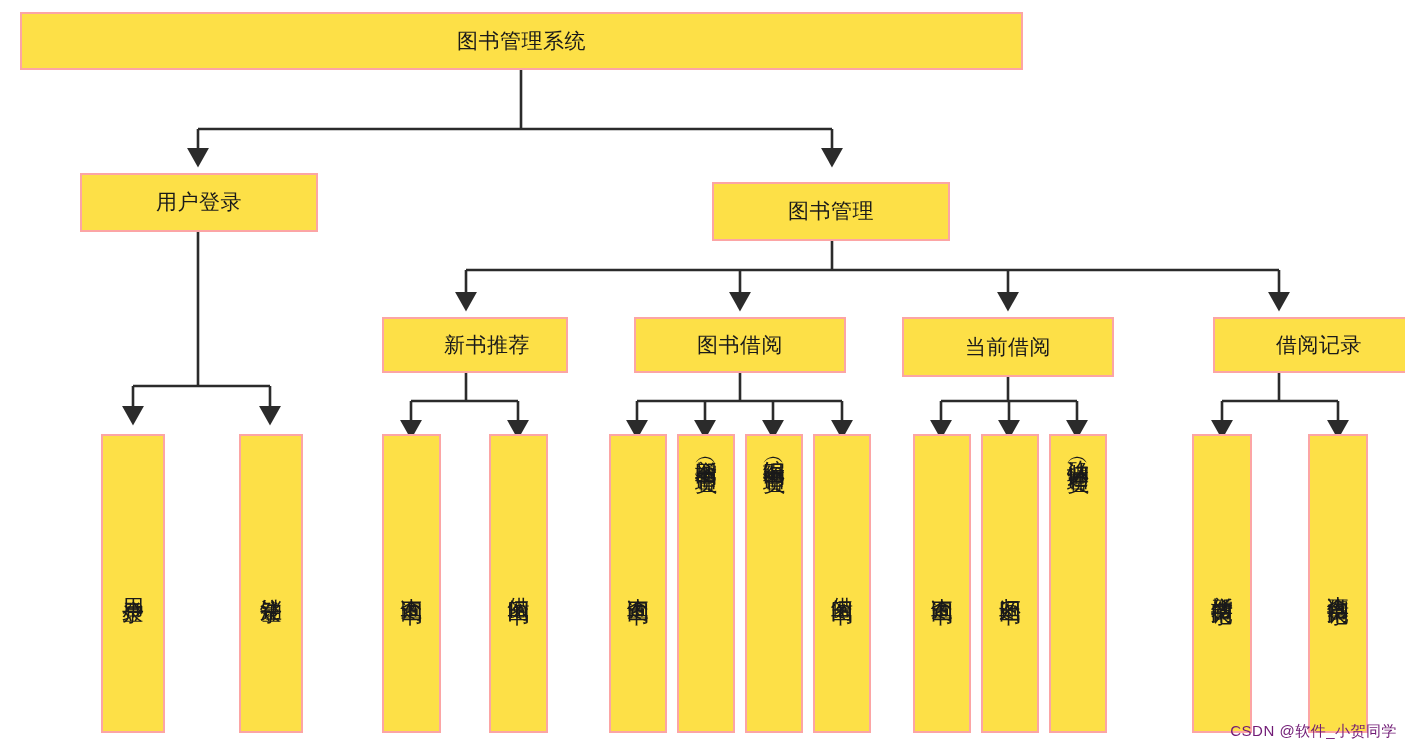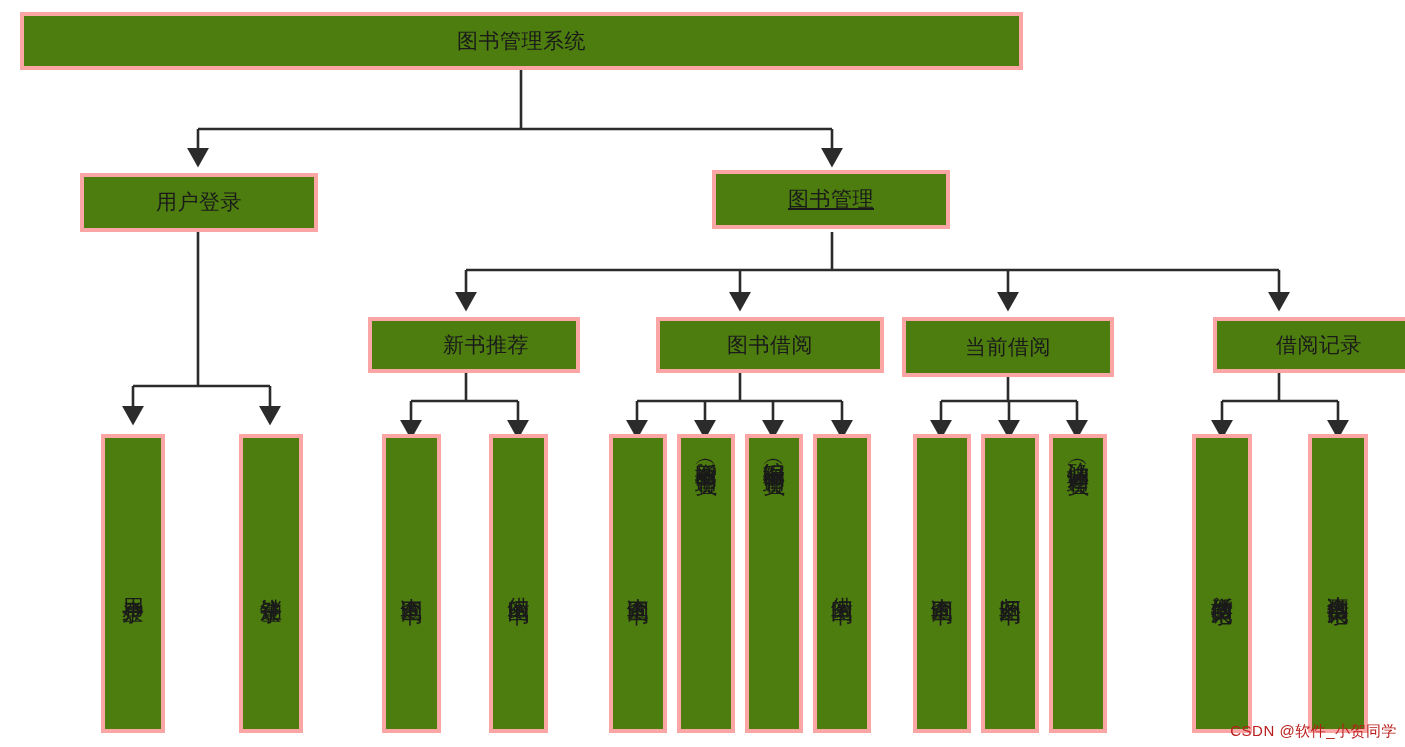--- a/index.html
+++ b/index.html
@@ -22,22 +22,22 @@
     position: absolute;
     left: 0;
     top: 0;
     width: 1405px;
     height: 747px;
     pointer-events: none;
   }
   .node {
     position: absolute;
     box-sizing: border-box;
-    background: #4d7c0f;
-    border: 4px solid #fca5a5;
+    background: #fde047;
+    border: 2px solid #fca5a5;
     display: flex;
     align-items: center;
     justify-content: center;
     color: #1a1a1a;
     z-index: 2;
   }
   .node .label {
     display: block;
     text-align: center;
     line-height: 1.08;
@@ -64,21 +64,21 @@
   }
   .node.vertical.top-v {
     align-items: flex-start;
     padding-top: 6px;
   }
   #watermark {
     position: absolute;
     right: 8px;
     bottom: 6px;
     font-size: 15px;
-    color: #b91c1c;
+    color: #701a75;
     white-space: nowrap;
     z-index: 3;
     letter-spacing: 0.5px;
   }
 </style>
 </head>
 <body>
 
 <div id="diagram-root">
 
@@ -133,29 +133,29 @@
   </svg>
 
   <div class="node horizontal" style="left:20px; top:12px; width:1003px; height:58px;">
     <span class="label">图书管理系统</span>
   </div>
 
   <div class="node horizontal" style="left:80px; top:173px; width:238px; height:59px;">
     <span class="label">用户登录</span>
   </div>
 
-  <div class="node horizontal" style="left:712px; top:170px; width:238px; height:59px;text-decoration:underline;">
+  <div class="node horizontal" style="left:712px; top:182px; width:238px; height:59px;">
     <span class="label">图书管理</span>
   </div>
 
-  <div class="node horizontal" style="left:368px; top:317px; width:212px; height:56px;padding-left:24px;">
+  <div class="node horizontal" style="left:382px; top:317px; width:186px; height:56px;padding-left:24px;">
     <span class="label">新书推荐</span>
   </div>
 
-  <div class="node horizontal" style="left:656px; top:317px; width:228px; height:56px;">
+  <div class="node horizontal" style="left:634px; top:317px; width:212px; height:56px;">
     <span class="label">图书借阅</span>
   </div>
 
   <div class="node horizontal" style="left:902px; top:317px; width:212px; height:60px;">
     <span class="label">当前借阅</span>
   </div>
 
   <div class="node horizontal" style="left:1173px; top:317px; width:212px; height:56px;margin-left:40px;">
     <span class="label">借阅记录</span>
   </div>

